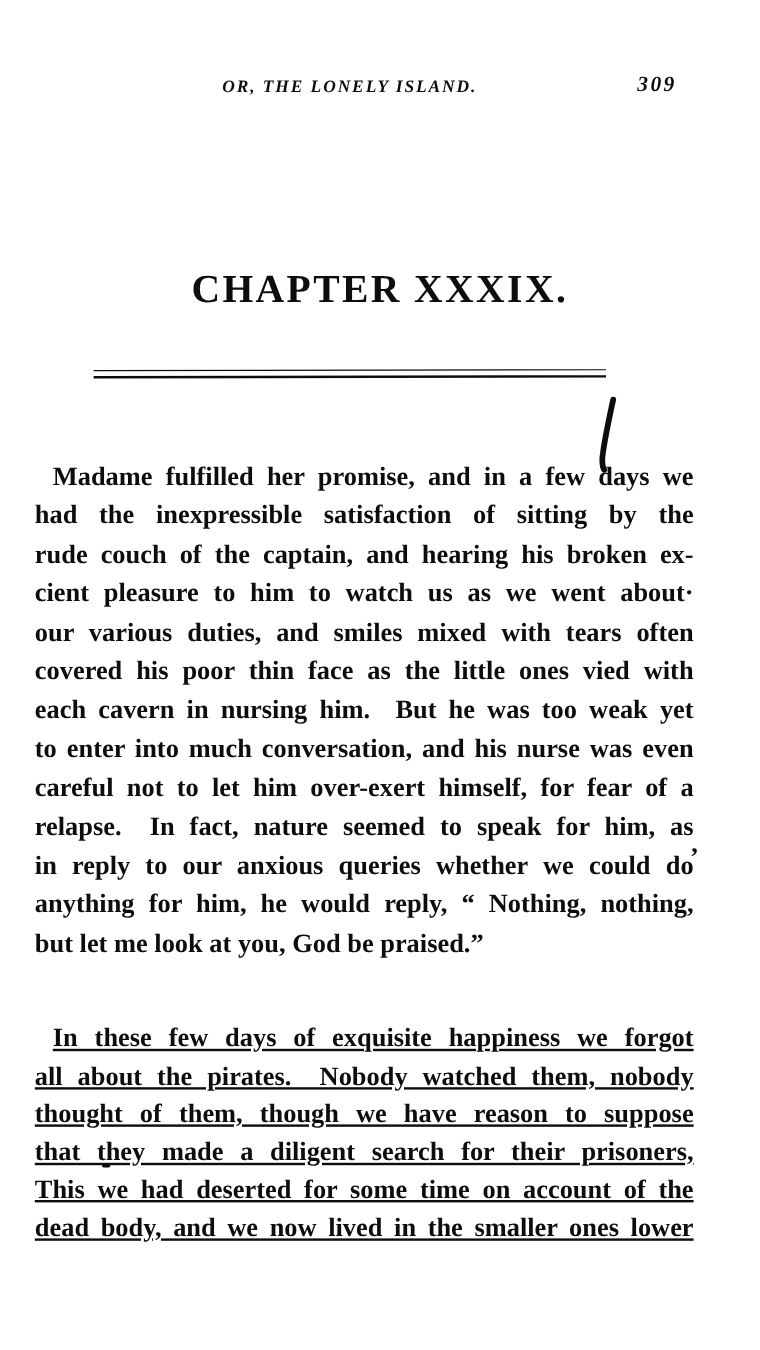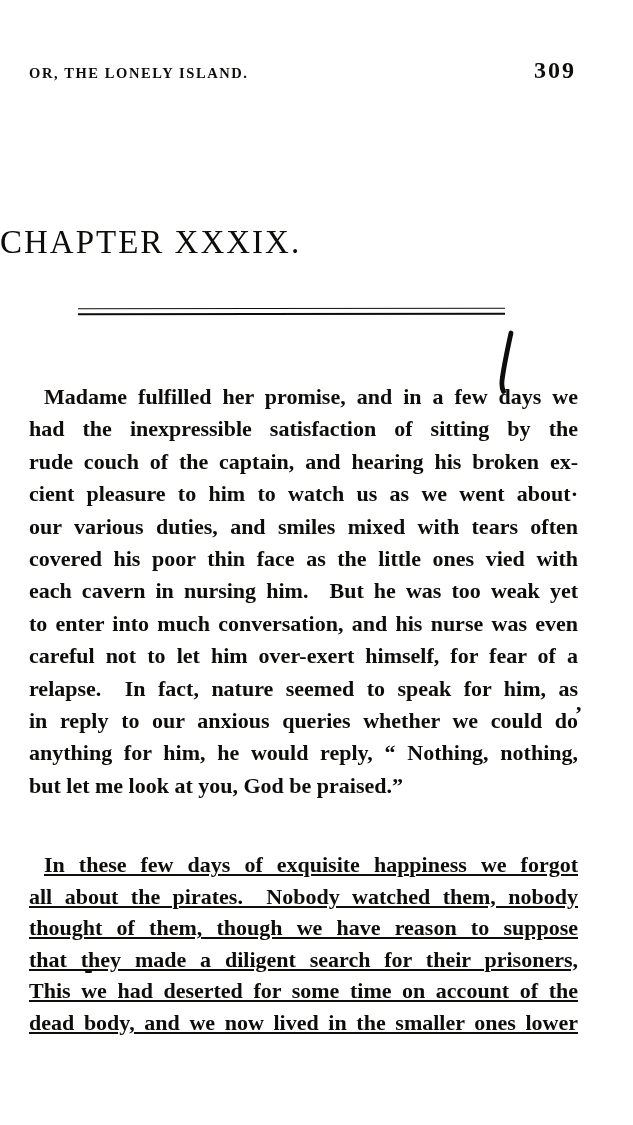--- a/index.html
+++ b/index.html
@@ -14,44 +14,46 @@
     height: 1125px;
     background: #ffffff;
     color: #0e0d0b;
     overflow: hidden;
     font-weight: 700;
   }
   
   .running-header {
     position: absolute;
     top: 64px;
-    left: 29px;
+    left: 17px;
     width: 549px;
-    text-align: left;
+    text-align: center;
     font-size: 14.5px;
     letter-spacing: 1.6px;
     line-height: 18px;
+    font-style: italic;
   }
   .page-number {
     position: absolute;
     right: 2px;
     top: -3px;
-    font-size: 24px;
+    font-size: 18px;
     letter-spacing: 2px;
     margin-left: 20px;
   }
   
   .chapter-title {
     position: absolute;
     top: 224px;
     left: 0;
     width: 633px;
     margin: 0;
+    text-align: center;
     font-size: 33px;
-    font-weight: 400;
+    font-weight: 700;
     letter-spacing: 2px;
     line-height: 36px;
   }
   .divider {
     position: absolute;
     top: 308px;
     left: 78px;
     width: 427px;
     height: 4px;
     border-top: 1.8px solid #0e0d0b;

